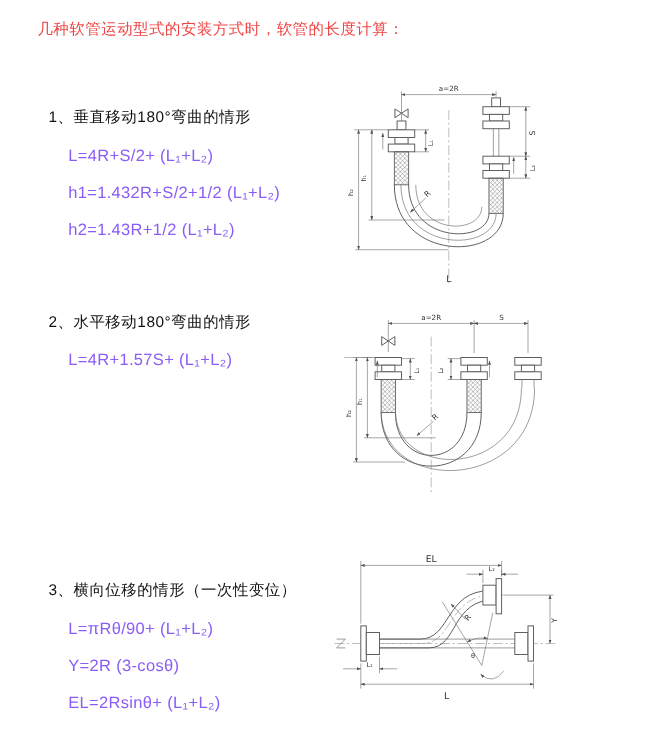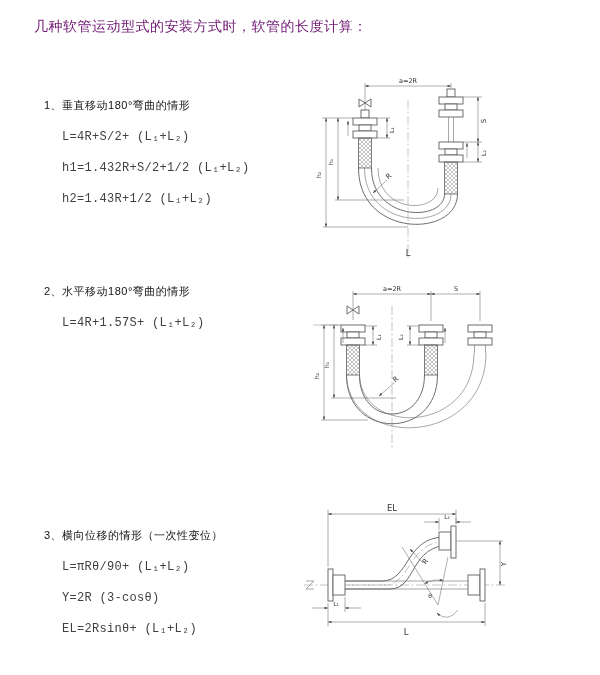--- a/index.html
+++ b/index.html
@@ -1,23 +1,23 @@
 <!DOCTYPE html>
 <html><head>
 <meta charset="utf-8">
 <style>
   html,body{margin:0;padding:0;}
   body{width:600px;height:675px;background:#ffffff;position:relative;overflow:hidden;
        font-family:"Liberation Sans","DejaVu Sans",sans-serif;color:#1c1c1c;}
   .page{position:absolute;inset:0;background:#fff;}
-  .title{position:absolute;left:34px;top:18px;font-size:14px;color:#701a75;letter-spacing:.5px;white-space:nowrap;}
+  .title{position:absolute;left:34px;top:18px;font-size:14px;color:#ef4444;letter-spacing:.5px;white-space:nowrap;}
   .section{position:absolute;left:44px;}
   .sec1{top:98px;} .sec2{top:284px;} .sec3{top:528px;}
-  .heading{font-size:11px;color:#111;letter-spacing:.5px;white-space:nowrap;}
-  .formula{font-size:12px;color:#404040;margin-left:18px;margin-top:17px;white-space:nowrap;letter-spacing:.3px;font-family:Liberation Mono, monospace;}
+  .heading{font-size:14px;color:#111;letter-spacing:.5px;white-space:nowrap;}
+  .formula{font-size:15px;color:#8b5cf6;margin-left:18px;margin-top:17px;white-space:nowrap;letter-spacing:.3px;}
   .diagram{position:absolute;}
   .d1{left:308px;top:72px;} .d2{left:310px;top:280px;} .d3{left:298px;top:500px;}
   svg{display:block;}
   svg text{font-family:"DejaVu Sans",sans-serif;font-size:6.5px;fill:#333;}
   .lbl8{font-size:8.5px;} .lbl7{font-size:7px;} .lbl6{font-size:6px;}
   .dwg{stroke:#5e5e5e;fill:none;stroke-width:.9;}
   .dwg2{stroke:#777;fill:none;stroke-width:.65;}
   .solid{fill:#fff;stroke:#5e5e5e;stroke-width:.9;}
   .dim{stroke:#6a6a6a;fill:none;stroke-width:.55;}
   .cl{stroke:#8a8a8a;fill:none;stroke-width:.5;stroke-dasharray:9 2.5 2 2.5;}

